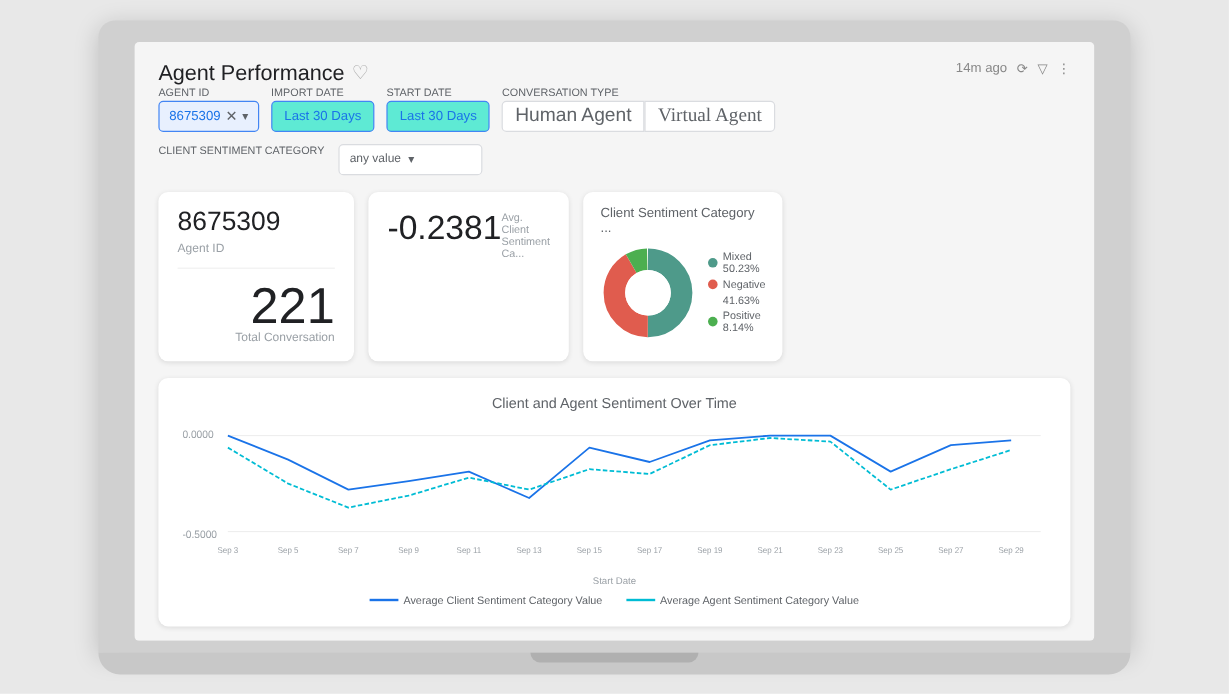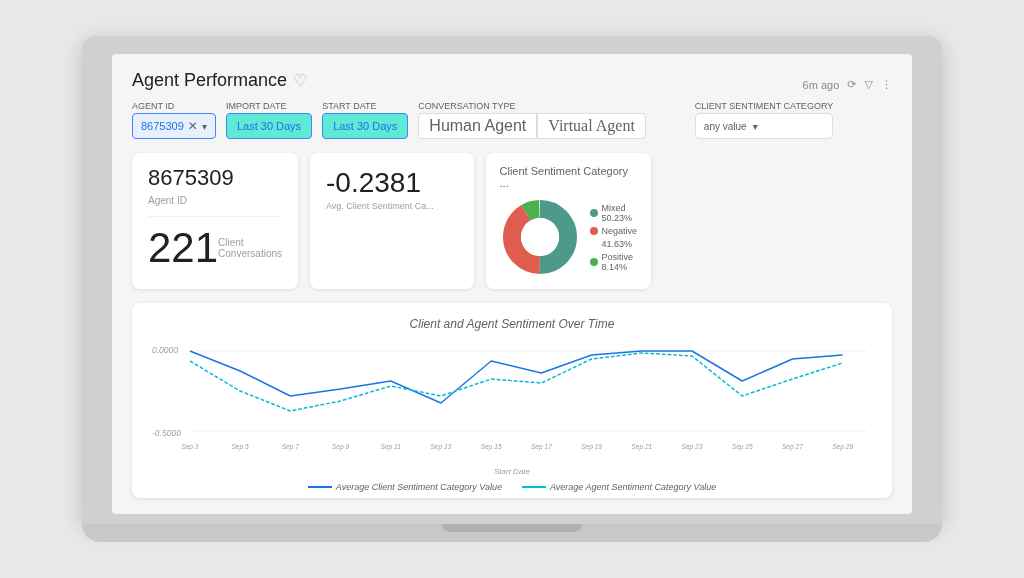--- a/index.html
+++ b/index.html
@@ -51,23 +51,23 @@
 
     
     .dashboard {
       background: #f5f5f5;
       padding: 16px 20px 12px;
       min-height: 460px;
     }
 
     .dashboard-header {
       display: flex;
-      align-items: flex-end;
+      align-items: flex-start;
       justify-content: space-between;
-      margin-bottom: 10px;
+      margin-bottom: 0;
     }
 
     .dashboard-title {
       display: flex;
       align-items: center;
       gap: 6px;
       font-size: 18px;
       font-weight: 500;
       color: #202124;
     }
@@ -173,23 +173,22 @@
     .conv-btn:first-child {
       border-radius: 4px 0 0 4px;
     }
     .conv-btn:last-child {
       border-radius: 0 4px 4px 0;
       font-family: Liberation Serif, serif;
     }
 
     .sentiment-filter {
       display: flex;
-      flex-direction: column;
-      gap: 2px;
-      margin-left: 39px;
+      flex-direction: row;
+      gap: 12px;
     }
 
     .sentiment-select {
       display: flex;
       align-items: center;
       background: #fff;
       border: 1px solid #dadce0;
       border-radius: 4px;
       padding: 3px 8px;
       font-size: 10px;
@@ -228,36 +227,35 @@
       line-height: 1;
     }
 
     .kpi-label {
       font-size: 10px;
       color: #9aa0a6;
     }
 
     .kpi-total-conv {
       display: flex;
-      flex-direction: row;
+      flex-direction: column;
       justify-content: center;
-      align-items: center;
+      align-items: flex-end;
     }
 
     .kpi-number-medium {
       font-size: 42px;
       font-weight: 400;
       color: #202124;
       line-height: 1;
     }
 
     .kpi-center {
       display: flex;
-      flex-direction: column;
-      justify-content: flex-start;
+      justify-content: center;
       align-items: flex-start;
     }
 
     .kpi-value-neg {
       font-size: 28px;
       font-weight: 400;
       color: #202124;
     }
 
     .kpi-sub-label {
@@ -309,23 +307,22 @@
       width: 8px;
       height: 8px;
       border-radius: 50%;
       flex-shrink: 0;
     }
 
     
     .chart-card {
       background: #fff;
       border-radius: 8px;
-      padding: 14px 20px 6px;
+      padding: 14px 20px 17px;
       box-shadow: 0 1px 4px rgba(0,0,0,0.1);
-      font-style: italic;
     }
 
     .chart-title {
       text-align: center;
       font-size: 12px;
       color: #5f6368;
       margin-bottom: 10px;
     }
 
     .chart-legend {
@@ -355,21 +352,21 @@
   <div class="laptop-screen-bezel">
     <div class="laptop-screen">
       <div class="dashboard">
 
         <div class="dashboard-header">
           <div class="dashboard-title">
             <span>Agent Performance</span>
             <span class="heart-icon">♡</span>
           </div>
           <div class="header-actions">
-            <span>6m ago</span>
+            <span>14m ago</span>
             <span>⟳</span>
             <span>▽</span>
             <span>⋮</span>
           </div>
         </div>
 
         <div class="filters">
 
           <div class="filter-group">
             <span class="filter-label">Agent ID</span>
@@ -415,21 +412,21 @@
         <div class="kpi-row">
 
           <div class="kpi-card" style="display:flex;flex-direction:column;gap:10px;">
             <div class="kpi-agent-id">
               <span class="kpi-value-large" style="font-size:22px;">8675309</span>
               <span class="kpi-label">Agent ID</span>
             </div>
             <hr style="border:none;border-top:1px solid #f0f0f0;">
             <div class="kpi-total-conv">
               <span class="kpi-number-medium">221</span>
-              <span class="kpi-label">Client Conversations</span>
+              <span class="kpi-label">Total Conversation</span>
             </div>
           </div>
 
           <div class="kpi-card kpi-center">
             <span class="kpi-value-neg">-0.2381</span>
             <span class="kpi-sub-label">Avg. Client Sentiment Ca...</span>
           </div>
 
 
           <div class="sentiment-card">

